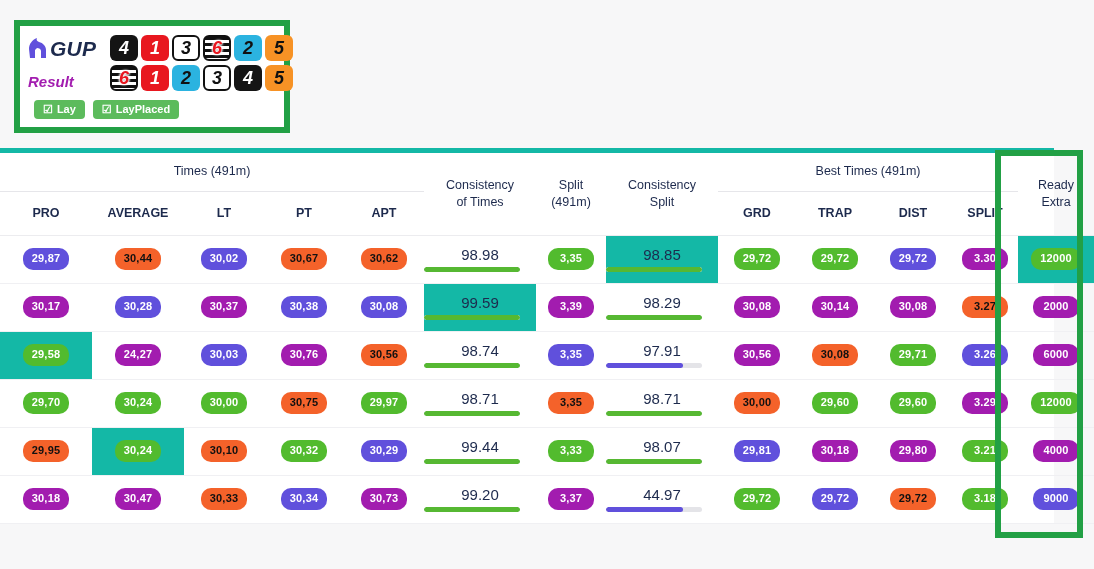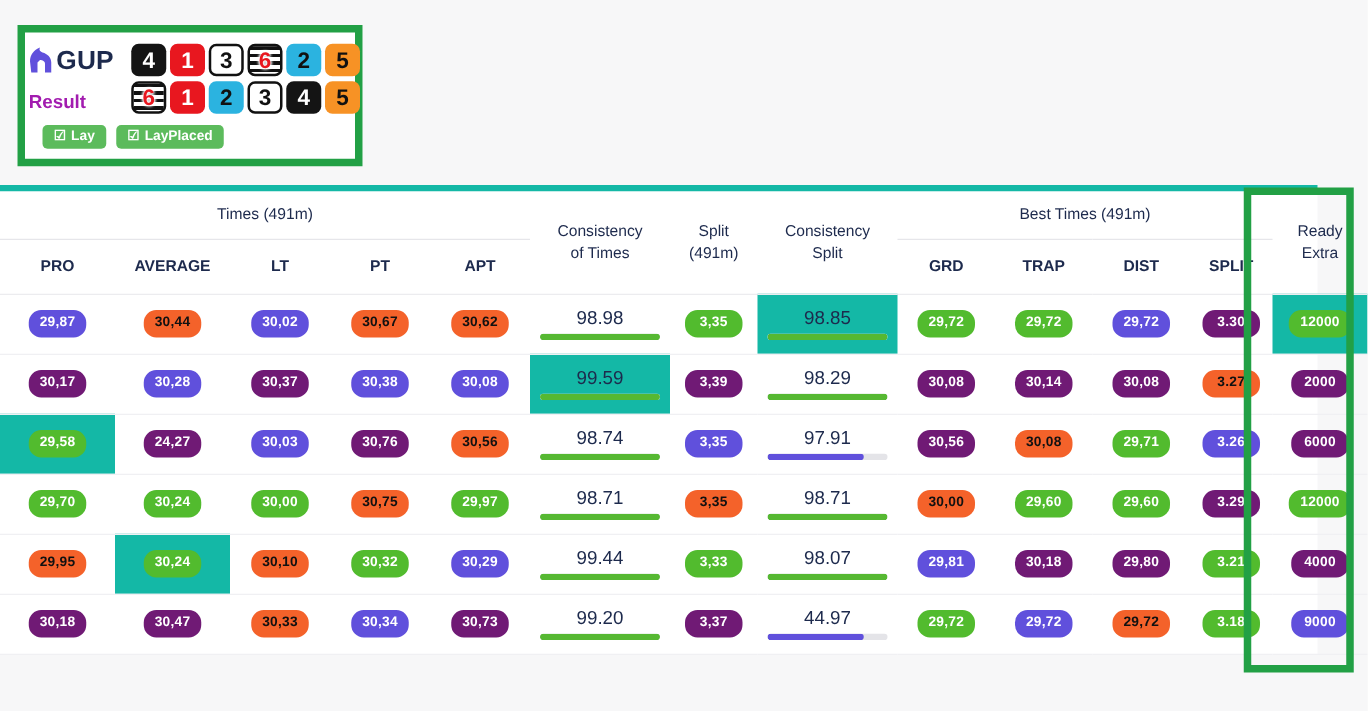--- a/index.html
+++ b/index.html
@@ -13,21 +13,21 @@
   #conn-h { left: 286px; top: 72px; width: 754px; height: 6px; }
   #conn-v { left: 1034px; top: 72px; width: 6px; height: 84px; }
 
   
   #result-box {
     position: absolute; left: 14px; top: 20px;
     width: 276px; height: 113px;
     border: 6px solid #22a045; background: #ffffff;
     z-index: 3;
   }
-  .rb-inner { padding: 8px 10px 0 3px; }
+  .rb-inner { padding: 8px 10px 0 8px; font-style: italic; }
   .rb-row { display: flex; align-items: center; }
   .rb-left { width: 82px; flex: 0 0 82px; }
   .brand { display: flex; align-items: center; gap: 3px; height: 28px; }
   .horse { width: 19px; height: 22px; position: relative; }
   .horse svg { display: block; }
   .brand-text {
     font-size: 21px; font-weight: 700; color: #1d2a4d;
     letter-spacing: .2px; line-height: 1;
   }
   .result-label {
@@ -95,25 +95,25 @@
   td.hl { background: #14b8a6; }
 
   .badge {
     display: inline-block; min-width: 46px;
     padding: 4px 9px; border-radius: 10px;
     font-size: 11px; font-weight: 700; line-height: 1.2;
     color: #ffffff; letter-spacing: .2px;
   }
   .b-purple { background: #6050dc; }
   .b-orange { background: #f4622a; color: #111111; }
-  .b-pink   { background: #701a75; }
+  .b-pink   { background: #a21caf; }
   .b-green  { background: #52bb2e; }
 
   
-  .cons { display: flex; flex-direction: column; align-items: center; gap: 5px; }
+  .cons { display: flex; flex-direction: column; gap: 5px; }
   .cons-val { font-size: 15px; color: #1d2a4d; line-height: 1; }
   .track {
     width: 96px; height: 5px; border-radius: 3px;
     background: #e4e4e8; overflow: hidden; position: relative;
   }
   .fill { height: 100%; border-radius: 3px; }
   .f-green { background: #56b832; }
   .f-purple { background: #6050dc; }
 </style>
 </head>

